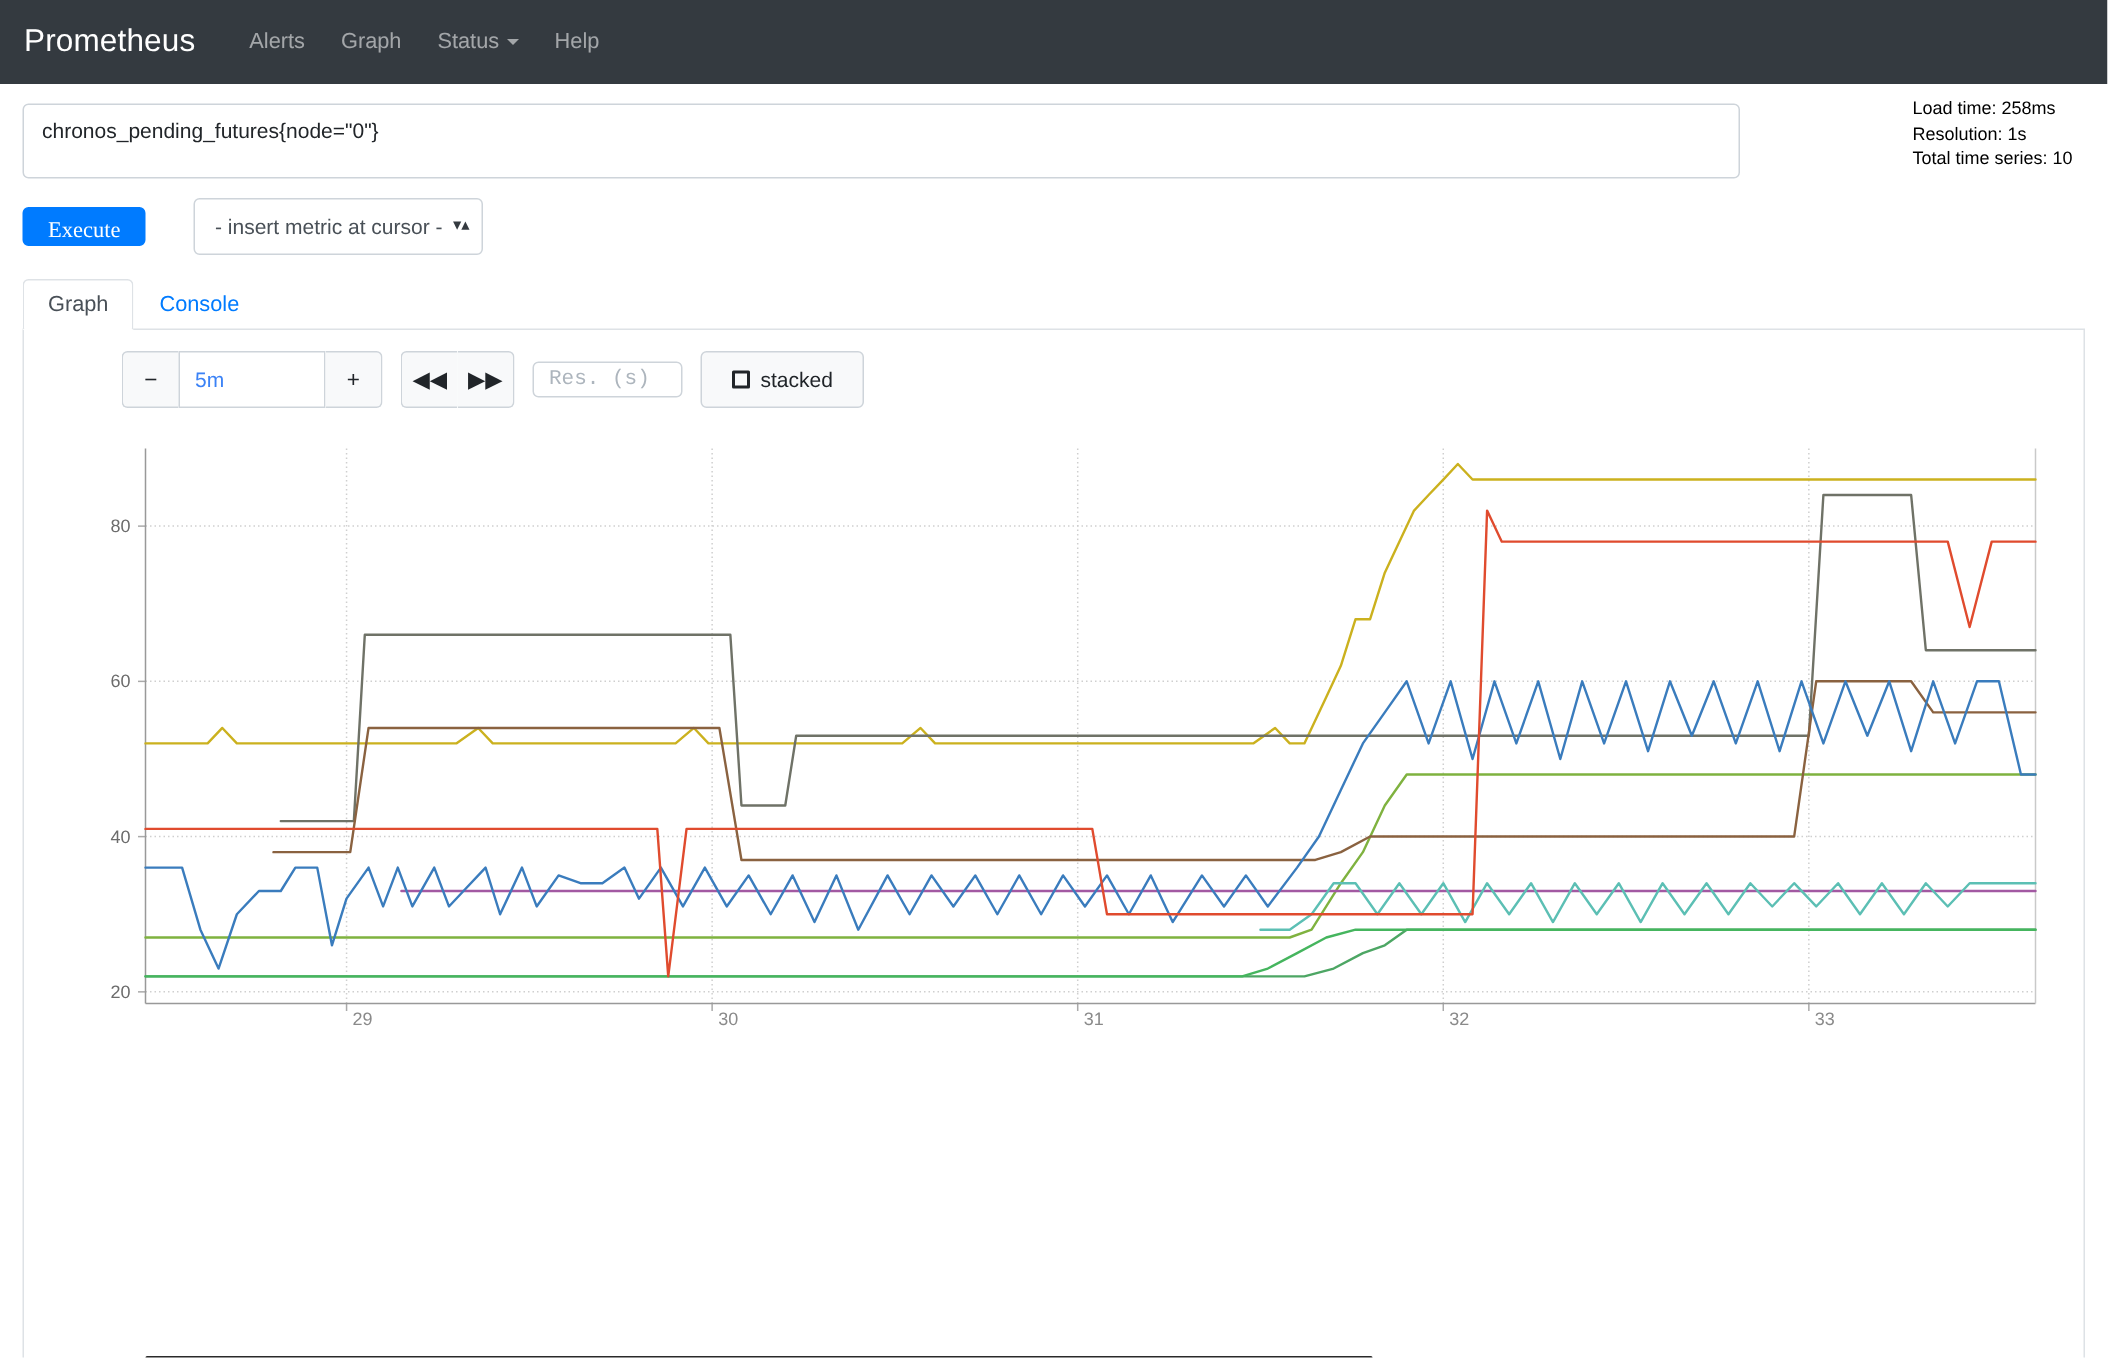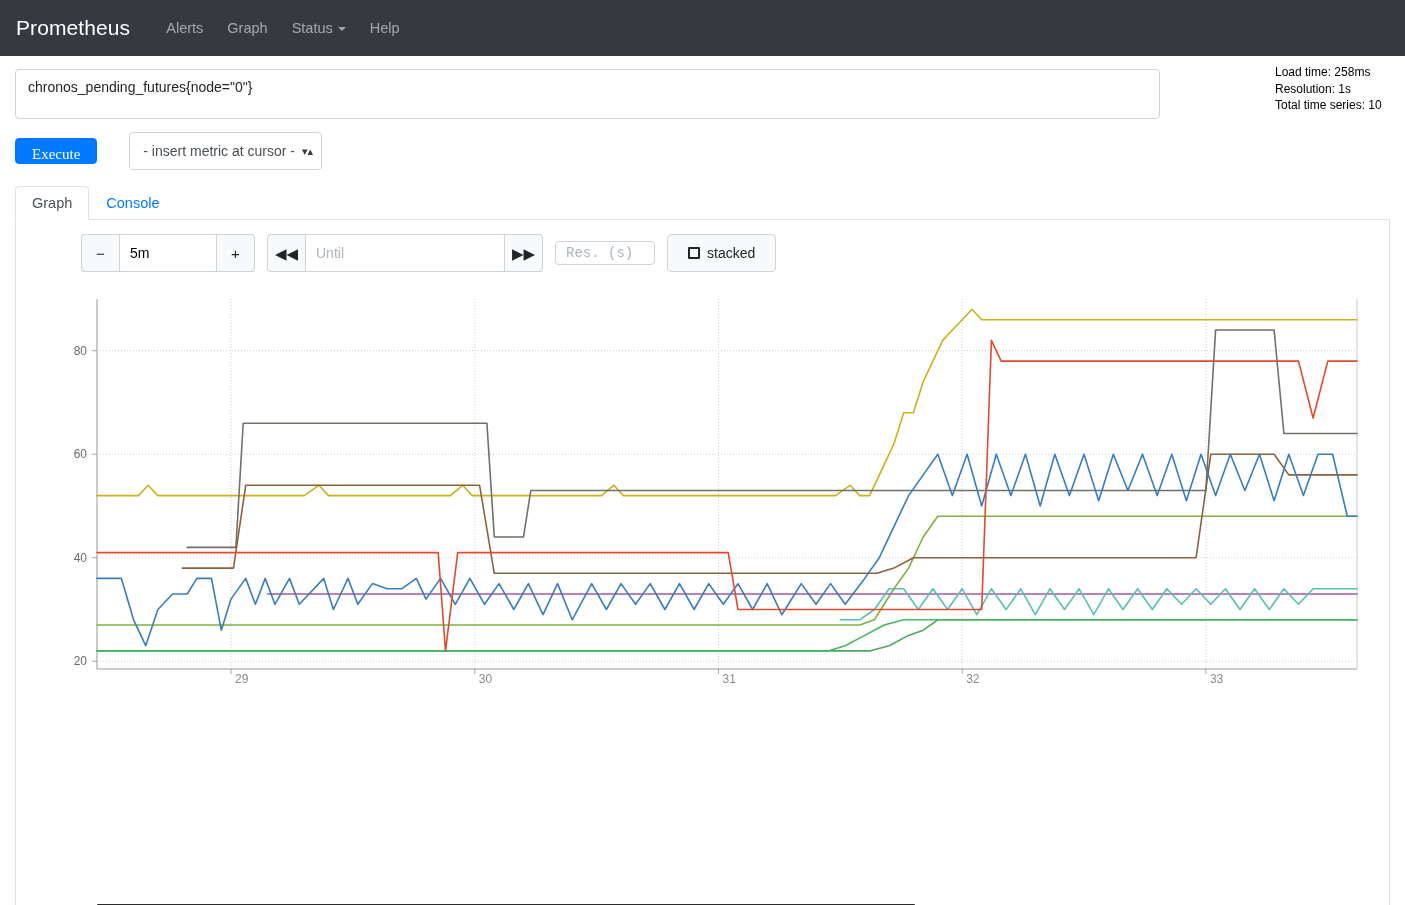--- a/index.html
+++ b/index.html
@@ -180,21 +180,21 @@
     font-family: "Liberation Sans", sans-serif;
     line-height: 1;
   }
   .ig-btn.left  { border-radius: 4px 0 0 4px; border-right: none; }
   .ig-btn.right { border-radius: 0 4px 4px 0; border-left: none; }
   .ig-input {
     border: 1px solid #ced4da;
     height: 38px;
     font-size: 14px;
     padding: 0 10px;
-    color: #000000;
+    color: #3b82f6;
     font-family: "Liberation Sans", sans-serif;
     outline: none;
     background: #fff;
     min-width: 0;
   }
   .ig-input::placeholder { color: #adb5bd; }
   .range-input { width: 98px; text-align: left; }
   .until-input { width: 200px; }
   .res-input {
     width: 100px; height: 24px;
@@ -306,21 +306,20 @@
 
     <div class="controls">
       <div class="input-group">
         <button class="ig-btn left">−</button>
         <input class="ig-input range-input" value="5m" style="">
         <button class="ig-btn right">+</button>
       </div>
 
       <div class="input-group">
         <button class="ig-btn left">◀◀</button>
-        <input class="ig-input until-input" placeholder="Until" style="">
         <button class="ig-btn right">▶▶</button>
       </div>
 
       <input class="res-input" placeholder="Res. (s)" style="">
 
       <button class="stacked-btn">
         <span class="cb-square"></span>
         <span>stacked</span>
       </button>
     </div>

